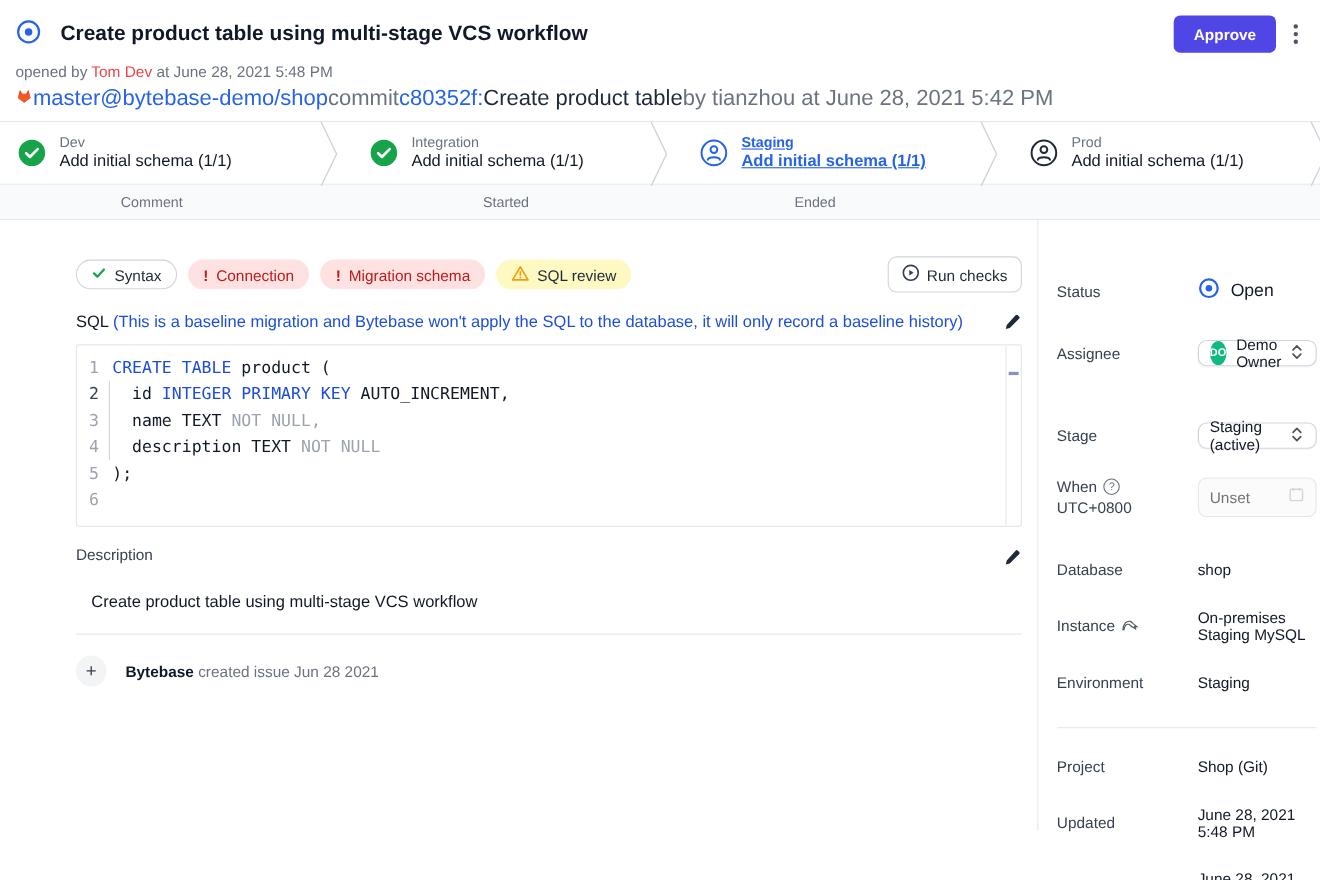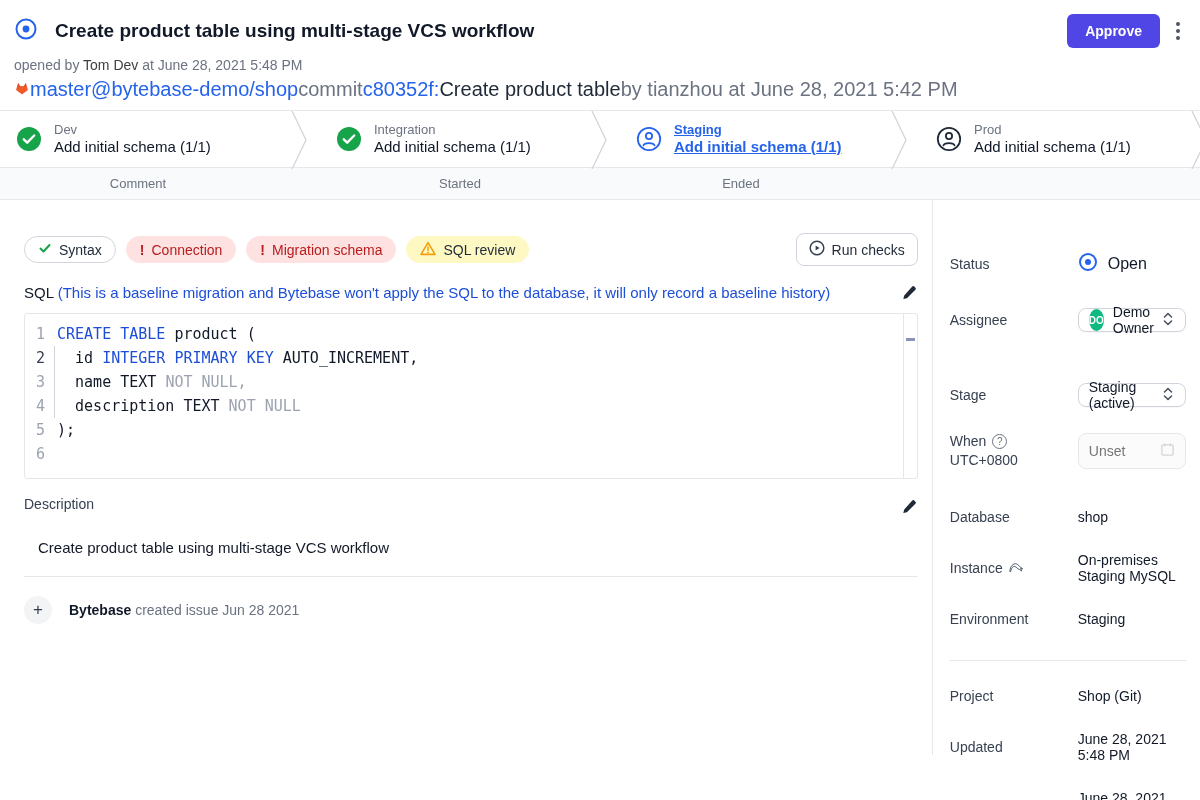--- a/index.html
+++ b/index.html
@@ -9,21 +9,21 @@
 
   
   .hdr { padding:14px 16px 0 14px; }
   .hdr-row1 { display:flex; align-items:center; }
   .title { font-size:19px; font-weight:bold; color:#111827; margin-left:17px; flex:1; }
   .approve-btn { background:#4f46e5; color:#fff; font-size:14px; font-weight:bold;
     border:none; border-radius:6px; padding:9px 18px; cursor:pointer; }
   .kebab { margin-left:16px; margin-right:4px; display:flex; flex-direction:column; gap:3px; cursor:pointer; }
   .kebab i { width:4px; height:4px; border-radius:50%; background:#4b5563; display:block; }
   .meta1 { margin-top:9px; font-size:14px; color:#6b7280; }
-  .meta1 b { color:#404040; font-weight:normal; }
+  .meta1 b { color:#ef4444; font-weight:normal; }
   .meta2 { margin-top:5px; font-size:20px; color:#6b7280; display:flex; align-items:flex-end; }
   .lnk { color:#2563eb; text-decoration:none; }
   .msg { color:#1f2937; }
 
   
   .pipeline { margin-top:9px; height:58px; border-top:1px solid #e5e7eb; border-bottom:1px solid #e5e7eb;
     display:grid; grid-template-columns:repeat(4,300px); }
   .stage { position:relative; display:flex; align-items:center; padding-left:36px; cursor:pointer; }
   .stage:first-child { padding-left:16px; }
   .stage .sicon { width:26px; height:26px; flex:none; }
@@ -34,22 +34,22 @@
   .stage.active .stask { color:#2563eb; font-weight:bold; text-decoration:underline; }
   .chev { position:absolute; right:-9px; top:0; height:58px; z-index:2; }
 
   
   .ttable { height:32px; background:#f9fafb; border-bottom:1px solid #e5e7eb;
     display:grid; grid-template-columns:276px 368px 194px 362px; align-items:center; }
   .tcol { text-align:center; font-size:13px; color:#6b7280; }
 
   
   .body { display:flex; height:555px; }
-  .main { width:953px; border-right:1px solid #e5e7eb; padding:33px 14px 0 24px; }
-  .side { flex:1; padding:28px 14px 0 17px; }
+  .main { width:953px; border-right:1px solid #e5e7eb; padding:33px 14px 0 24px;margin-left:45px; }
+  .side { flex:1; padding:28px 3px 0 17px; }
 
   
   .checks { display:flex; align-items:center; }
   .pill { height:27px; display:inline-flex; align-items:center; gap:7px; padding:0 13px;
     border-radius:14px; font-size:14px; margin-right:10px; cursor:pointer; }
   .pill.ok { background:#fff; border:1px solid #d1d5db; color:#1f2937; }
   .pill.error { background:#fee2e2; color:#b91c1c; border:1px solid #fee2e2; }
   .pill.warn { background:#fef9c3; color:#1f2937; border:1px solid #fef9c3; }
   .pill .bang { font-weight:bold; }
   .runchecks { margin-left:auto; display:flex; align-items:center; gap:7px; background:#fff;

